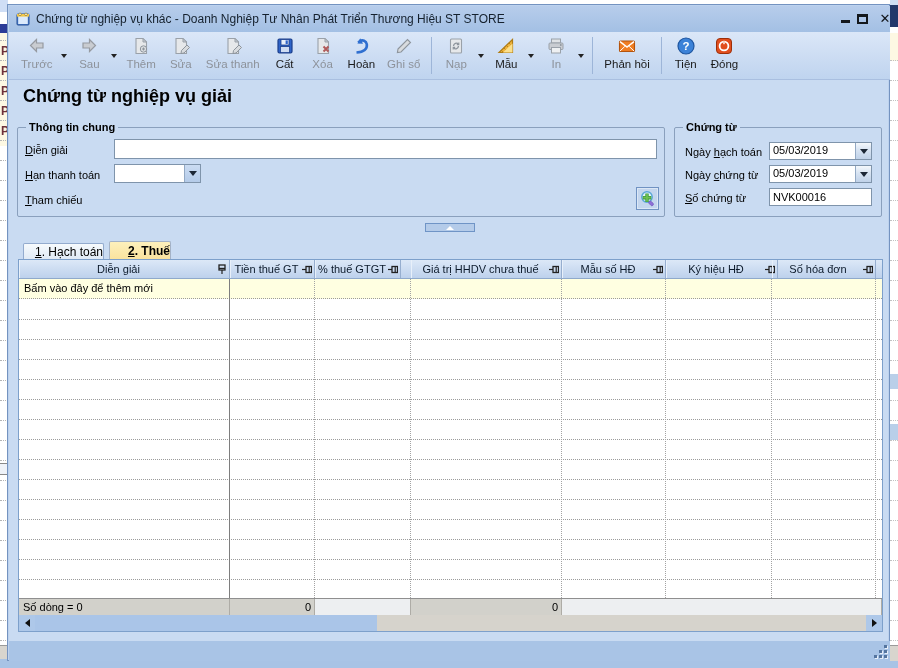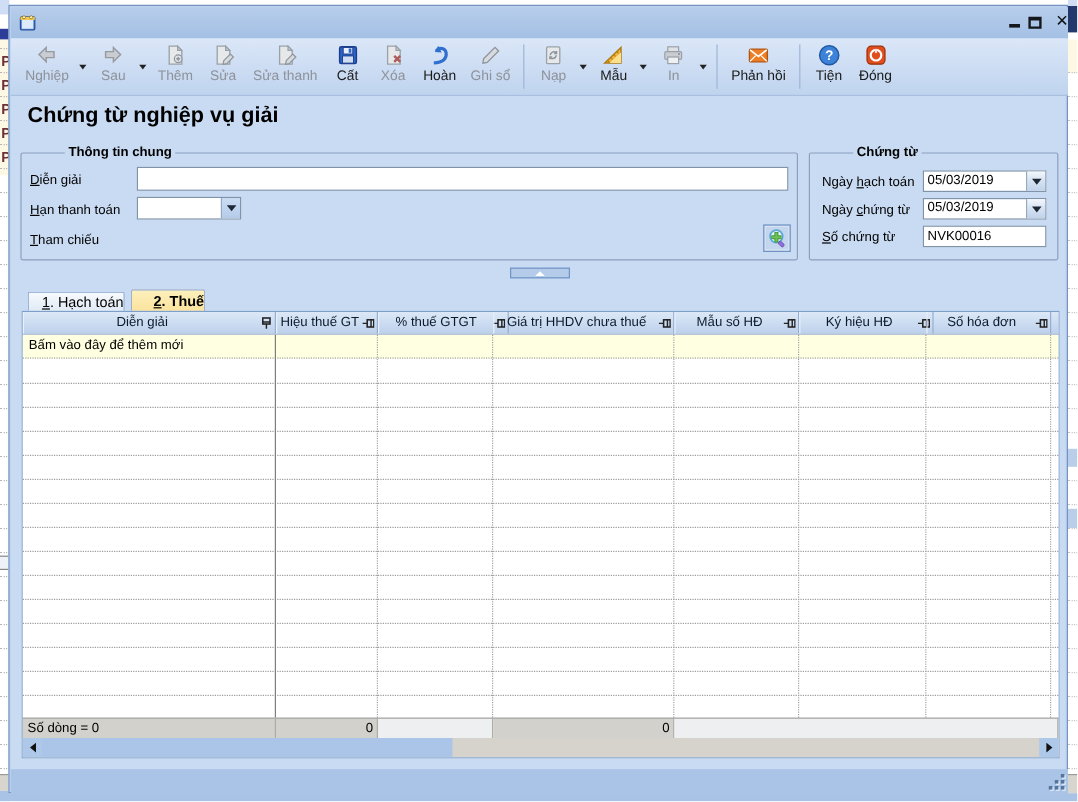--- a/index.html
+++ b/index.html
@@ -54,21 +54,21 @@
   .tbtn.disabled .tlabel { color:#8d929a; }
   .tcaret { display:flex; align-items:center; padding:0 3px; margin-top:14px; height:20px; }
   .tcaret .car { width:0; height:0; border-left:3.5px solid transparent; border-right:3.5px solid transparent; border-top:4px solid #222; }
   .tsep { width:1px; background:#9db5d8; margin:5px 5px; }
 
   
   #page-heading { position:absolute; left:15px; top:81px; font-size:18px; font-weight:bold; color:#000; letter-spacing:0px; }
 
   
   .groupbox { position:absolute; border:1px solid #8aa0bd; border-radius:2px; }
-  .groupbox .gb-label { position:absolute; top:-7px; left:8px; background:#c9dbf2; padding:0 3px; font-weight:bold; font-size:11px; color:#000; white-space:nowrap;margin-left:28px; }
+  .groupbox .gb-label { position:absolute; top:-7px; left:8px; background:#c9dbf2; padding:0 3px; font-weight:bold; font-size:11px; color:#000; white-space:nowrap; }
   #group-general { left:9px; top:122px; width:648px; height:90px; }
   #group-doc { left:666px; top:122px; width:208px; height:90px; }
 
   .fldlabel { position:absolute; font-size:11px; color:#000; white-space:nowrap; }
   .txtinput { position:absolute; background:#fff; border:1px solid #7f94ab; font-size:11px; padding:0 3px; line-height:18px; }
   .combo { position:absolute; background:#fff; border:1px solid #7f94ab; }
   .combo .cval { position:absolute; left:3px; top:0; right:17px; height:100%; font-size:11px; line-height:15px; white-space:nowrap; overflow:hidden; }
   .combo .cbtn { position:absolute; right:0; top:0; bottom:0; width:16px; background:linear-gradient(#f4f8fc,#d7e3f2 45%,#c0d2e9); border-left:1px solid #93a9c4; display:flex; align-items:center; justify-content:center; }
   .combo .cbtn.bluebtn { background:linear-gradient(#cbdcf2,#b4cbe9); }
   .combo .car { width:0; height:0; border-left:4px solid transparent; border-right:4px solid transparent; border-top:5px solid #1c2736; }
@@ -220,39 +220,40 @@
   <div id="dialog">
 
     <div id="titlebar">
       <svg id="title-icon" viewBox="0 0 16 16">
         <rect x="2" y="3" width="12" height="11" rx="1" fill="#4a7ed2" stroke="#274f92" stroke-width="1"></rect>
         <rect x="3.2" y="5" width="9.6" height="8" fill="#dceafc"></rect>
         <rect x="2" y="3" width="12" height="2.6" fill="#f3c84a"></rect>
         <circle cx="5" cy="3.4" r="1.3" fill="#fdf3c9" stroke="#9a7b1e" stroke-width="0.7"></circle>
         <circle cx="11" cy="3.4" r="1.3" fill="#fdf3c9" stroke="#9a7b1e" stroke-width="0.7"></circle>
       </svg>
+      <span id="title-text">Chứng từ nghiệp vụ khác - Doanh Nghiệp Tư Nhân Phát Triển Thương Hiệu ST STORE</span>
       <div class="winbtn" id="btn-min">
           <div class="bar"></div>
         </div>
       <div class="winbtn" id="btn-max">
           <div class="box"></div>
         </div>
       <div class="winbtn" id="btn-close">
           <div class="x">✕</div>
         </div>
     </div>
 
     <div id="toolbar">
         <div class="tbtn disabled">
           <span>
             <svg class="ticon" viewBox="0 0 20 20">
               <path d="M9.5 3.5 L3.5 9.5 L9.5 15.5 L9.5 12 L16 12 L16 7 L9.5 7 Z" fill="#c9ccd1" stroke="#969aa1" stroke-width="1.2"></path>
             </svg>
           </span>
-          <span class="tlabel">Nghiệp</span>
+          <span class="tlabel">Trước</span>
         </div>
         <div class="tcaret">
           <span class="car"></span>
         </div>
         <div class="tbtn disabled">
           <span>
             <svg class="ticon" viewBox="0 0 20 20">
               <path d="M10.5 3.5 L16.5 9.5 L10.5 15.5 L10.5 12 L4 12 L4 7 L10.5 7 Z" fill="#c9ccd1" stroke="#969aa1" stroke-width="1.2"></path>
             </svg>
           </span>
@@ -458,26 +459,26 @@
       <div class="tab" id="tab-1"><span class="u">2</span>. Thuế</div>
     </div>
 
     <div id="grid">
       <div id="ghead">
           <div class="hcell" style="left: 0px; width: 211px;"><span class="hlabel">Diễn giải</span><span><svg class="pin" viewBox="0 0 10 11">
                 <path d="M5 10 L5 6" stroke="#222" stroke-width="1.2" fill="none"></path>
                 <rect x="2" y="1" width="6" height="5" fill="none" stroke="#222" stroke-width="1.3"></rect>
                 <path d="M2 4.4 h6" stroke="#222" stroke-width="1.2"></path>
               </svg></span></div>
-          <div class="hcell" style="left: 211px; width: 85px;"><span class="hlabel">Hiệu thuế GT</span><span><svg class="pin" viewBox="0 0 10 11">
+          <div class="hcell" style="left: 211px; width: 85px;"><span class="hlabel">Tiền thuế GT</span><span><svg class="pin" viewBox="0 0 10 11">
                 <path d="M0 5.5 L4 5.5" stroke="#222" stroke-width="1.2" fill="none"></path>
                 <rect x="4" y="2.5" width="5.5" height="6" fill="none" stroke="#222" stroke-width="1.3"></rect>
                 <path d="M7.2 2.5 v6" stroke="#222" stroke-width="1.2"></path>
               </svg></span></div>
-          <div class="hcell" style="left: 296px; width: 109px;"><span class="hlabel">% thuế GTGT</span><span><svg class="pin" viewBox="0 0 10 11">
+          <div class="hcell" style="left: 296px; width: 86px;"><span class="hlabel">% thuế GTGT</span><span><svg class="pin" viewBox="0 0 10 11">
                 <path d="M0 5.5 L4 5.5" stroke="#222" stroke-width="1.2" fill="none"></path>
                 <rect x="4" y="2.5" width="5.5" height="6" fill="none" stroke="#222" stroke-width="1.3"></rect>
                 <path d="M7.2 2.5 v6" stroke="#222" stroke-width="1.2"></path>
               </svg></span></div>
           <div class="hcell" style="left: 392px; width: 151px;"><span class="hlabel">Giá trị HHDV chưa thuế</span><span><svg class="pin" viewBox="0 0 10 11">
                 <path d="M0 5.5 L4 5.5" stroke="#222" stroke-width="1.2" fill="none"></path>
                 <rect x="4" y="2.5" width="5.5" height="6" fill="none" stroke="#222" stroke-width="1.3"></rect>
                 <path d="M7.2 2.5 v6" stroke="#222" stroke-width="1.2"></path>
               </svg></span></div>
           <div class="hcell" style="left: 543px; width: 104px;"><span class="hlabel">Mẫu số HĐ</span><span><svg class="pin" viewBox="0 0 10 11">

